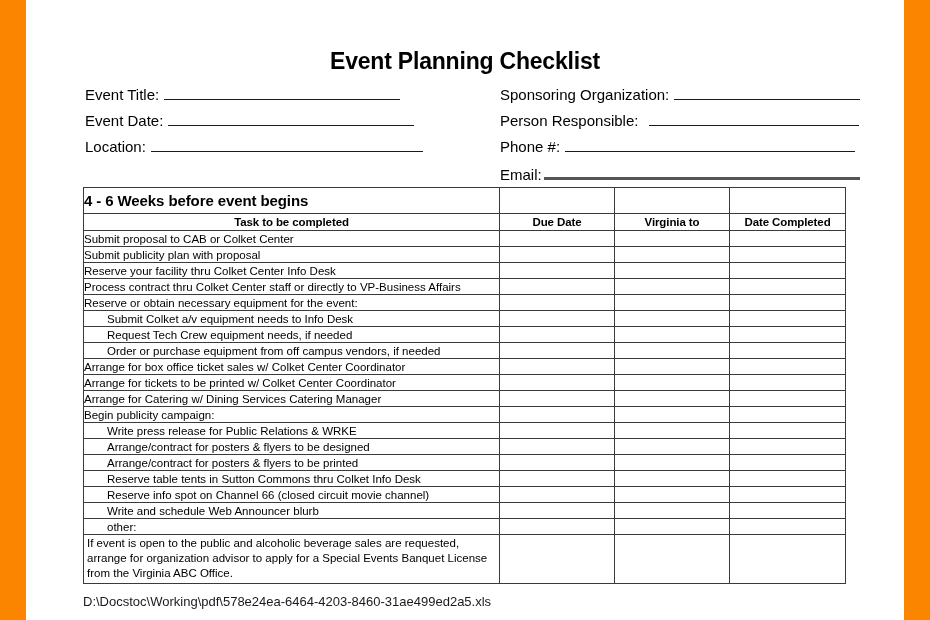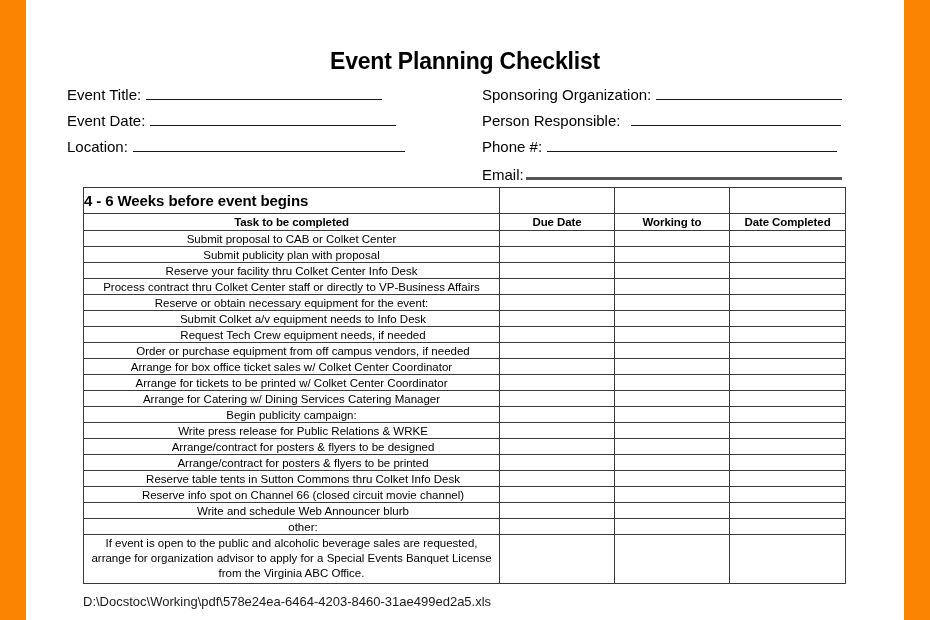--- a/index.html
+++ b/index.html
@@ -48,21 +48,21 @@
     font-size: 23px;
     font-weight: bold;
     letter-spacing: -0.2px;
     color: #000;
     font-family: "Liberation Sans", sans-serif;
   }
 
   
   .fields {
     position: absolute;
-    left: 41px;
+    left: 59px;
     right: 19px;
     top: 85px;
     height: 95px;
   }
   .fcol {
     position: absolute;
     top: 0;
   }
   .fcol.left  { left: 0;   width: 345px; }
   .fcol.right { left: 415px; width: 360px; }
@@ -137,21 +137,20 @@
     text-align: center;
     letter-spacing: -0.1px;
   }
 
   td.task {
     height: 15px;
     padding: 0 0 0 3px;
     font-size: 11.5px;
     white-space: nowrap;
     overflow: hidden;
-    text-align: center;
   }
   td.task.indent { padding-left: 23px; margin-top: 44px; }
   td.task.multi {
     white-space: normal;
     padding: 1px 3px 2px 3px;
     line-height: 15px;
     height: auto;
   }
   td.fill { height: 15px; }
 
@@ -225,21 +224,21 @@
         <tbody id="table-body">
           <tr>
             <td class="section-title">4 - 6 Weeks before event begins</td>
             <td class="blankcell"></td>
             <td class="blankcell"></td>
             <td class="blankcell"></td>
           </tr>
           <tr>
             <th class="colhead">Task to be completed</th>
             <th class="colhead">Due Date</th>
-            <th class="colhead">Working to</th>
+            <th class="colhead">Virginia to</th>
             <th class="colhead">Date Completed</th>
           </tr>
         <tr>
               <td class="task">Submit proposal to CAB or Colket Center</td>
               <td class="fill"></td>
               <td class="fill"></td>
               <td class="fill"></td>
             </tr>
             <tr>
               <td class="task">Submit publicity plan with proposal</td>

